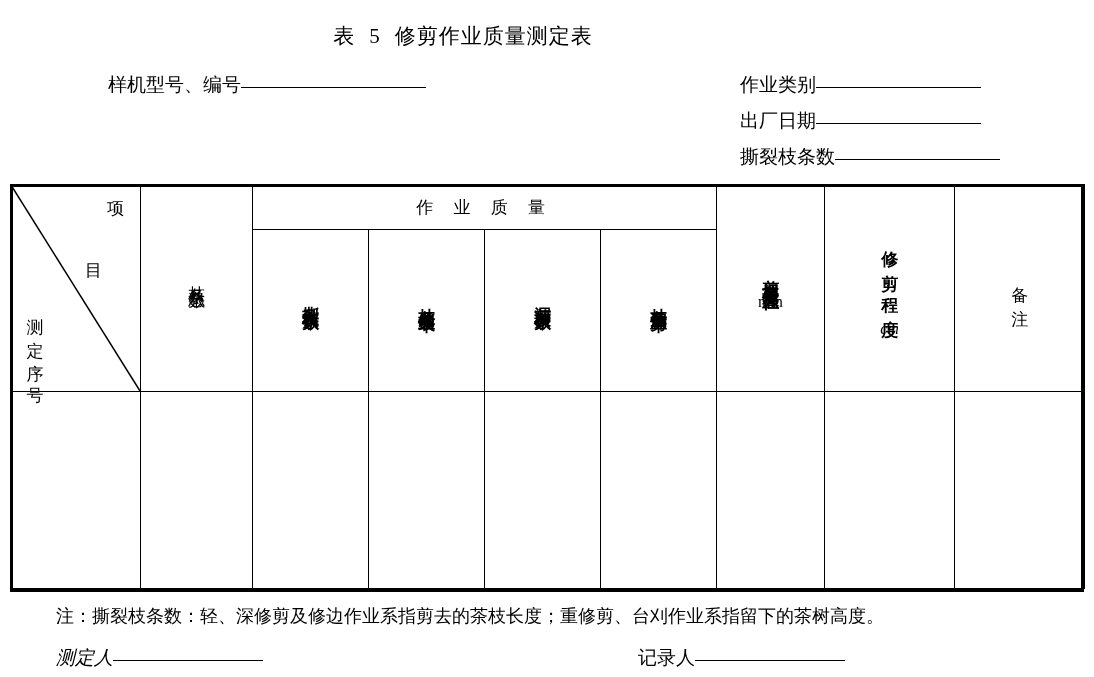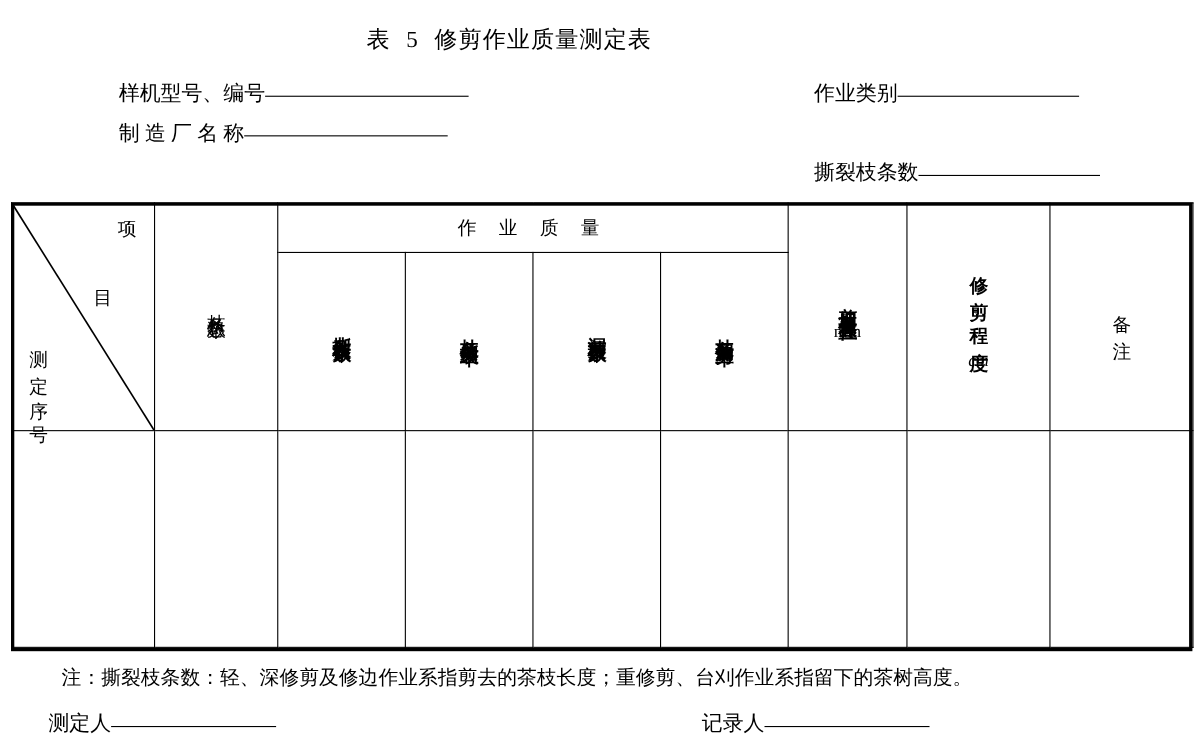--- a/index.html
+++ b/index.html
@@ -171,22 +171,22 @@
     <div class="field-row">
       <div class="fld" style="left:108px; top:0;">
         <span class="lbl">样机型号、编号</span><span class="rule" style="width:185px;"></span>
       </div>
       <div class="fld" style="left:740px; top:0;">
         <span class="lbl">作业类别</span><span class="rule" style="width:165px;"></span>
       </div>
     </div>
 
     <div class="field-row">
-      <div class="fld" style="left:108px; top:0;">
-        <span class="lbl">制 造 厂 名 称</span><span class="rule" style="width:185px;"></span>
+      <div class="fld" style="left:740px; top:0;">
+        <span class="lbl">出厂日期</span><span class="rule" style="width:165px;"></span>
       </div>
     </div>
 
     <div class="field-row">
       <div class="fld" style="left:740px; top:0;">
         <span class="lbl">撕裂枝条数</span><span class="rule" style="width:165px;"></span>
       </div>
     </div>
 
   </div>
@@ -279,21 +279,21 @@
         <td></td>
         <td></td>
       </tr>
     </tbody>
   </table>
   <div class="grid-wrap"></div>
 
   <div class="note">注：撕裂枝条数：轻、深修剪及修边作业系指剪去的茶枝长度；重修剪、台刈作业系指留下的茶树高度。</div>
 
   <div class="footer">
-    <div class="sig" style="left:44px; top:0;">
+    <div class="sig" style="left:56px; top:0;font-style:italic;">
       <span>测定人</span><span class="rule" style="width:150px;"></span>
     </div>
     <div class="sig" style="left:638px; top:0;">
       <span>记录人</span><span class="rule" style="width:150px;"></span>
     </div>
   </div>
 
 </div>
 
 </body></html>

